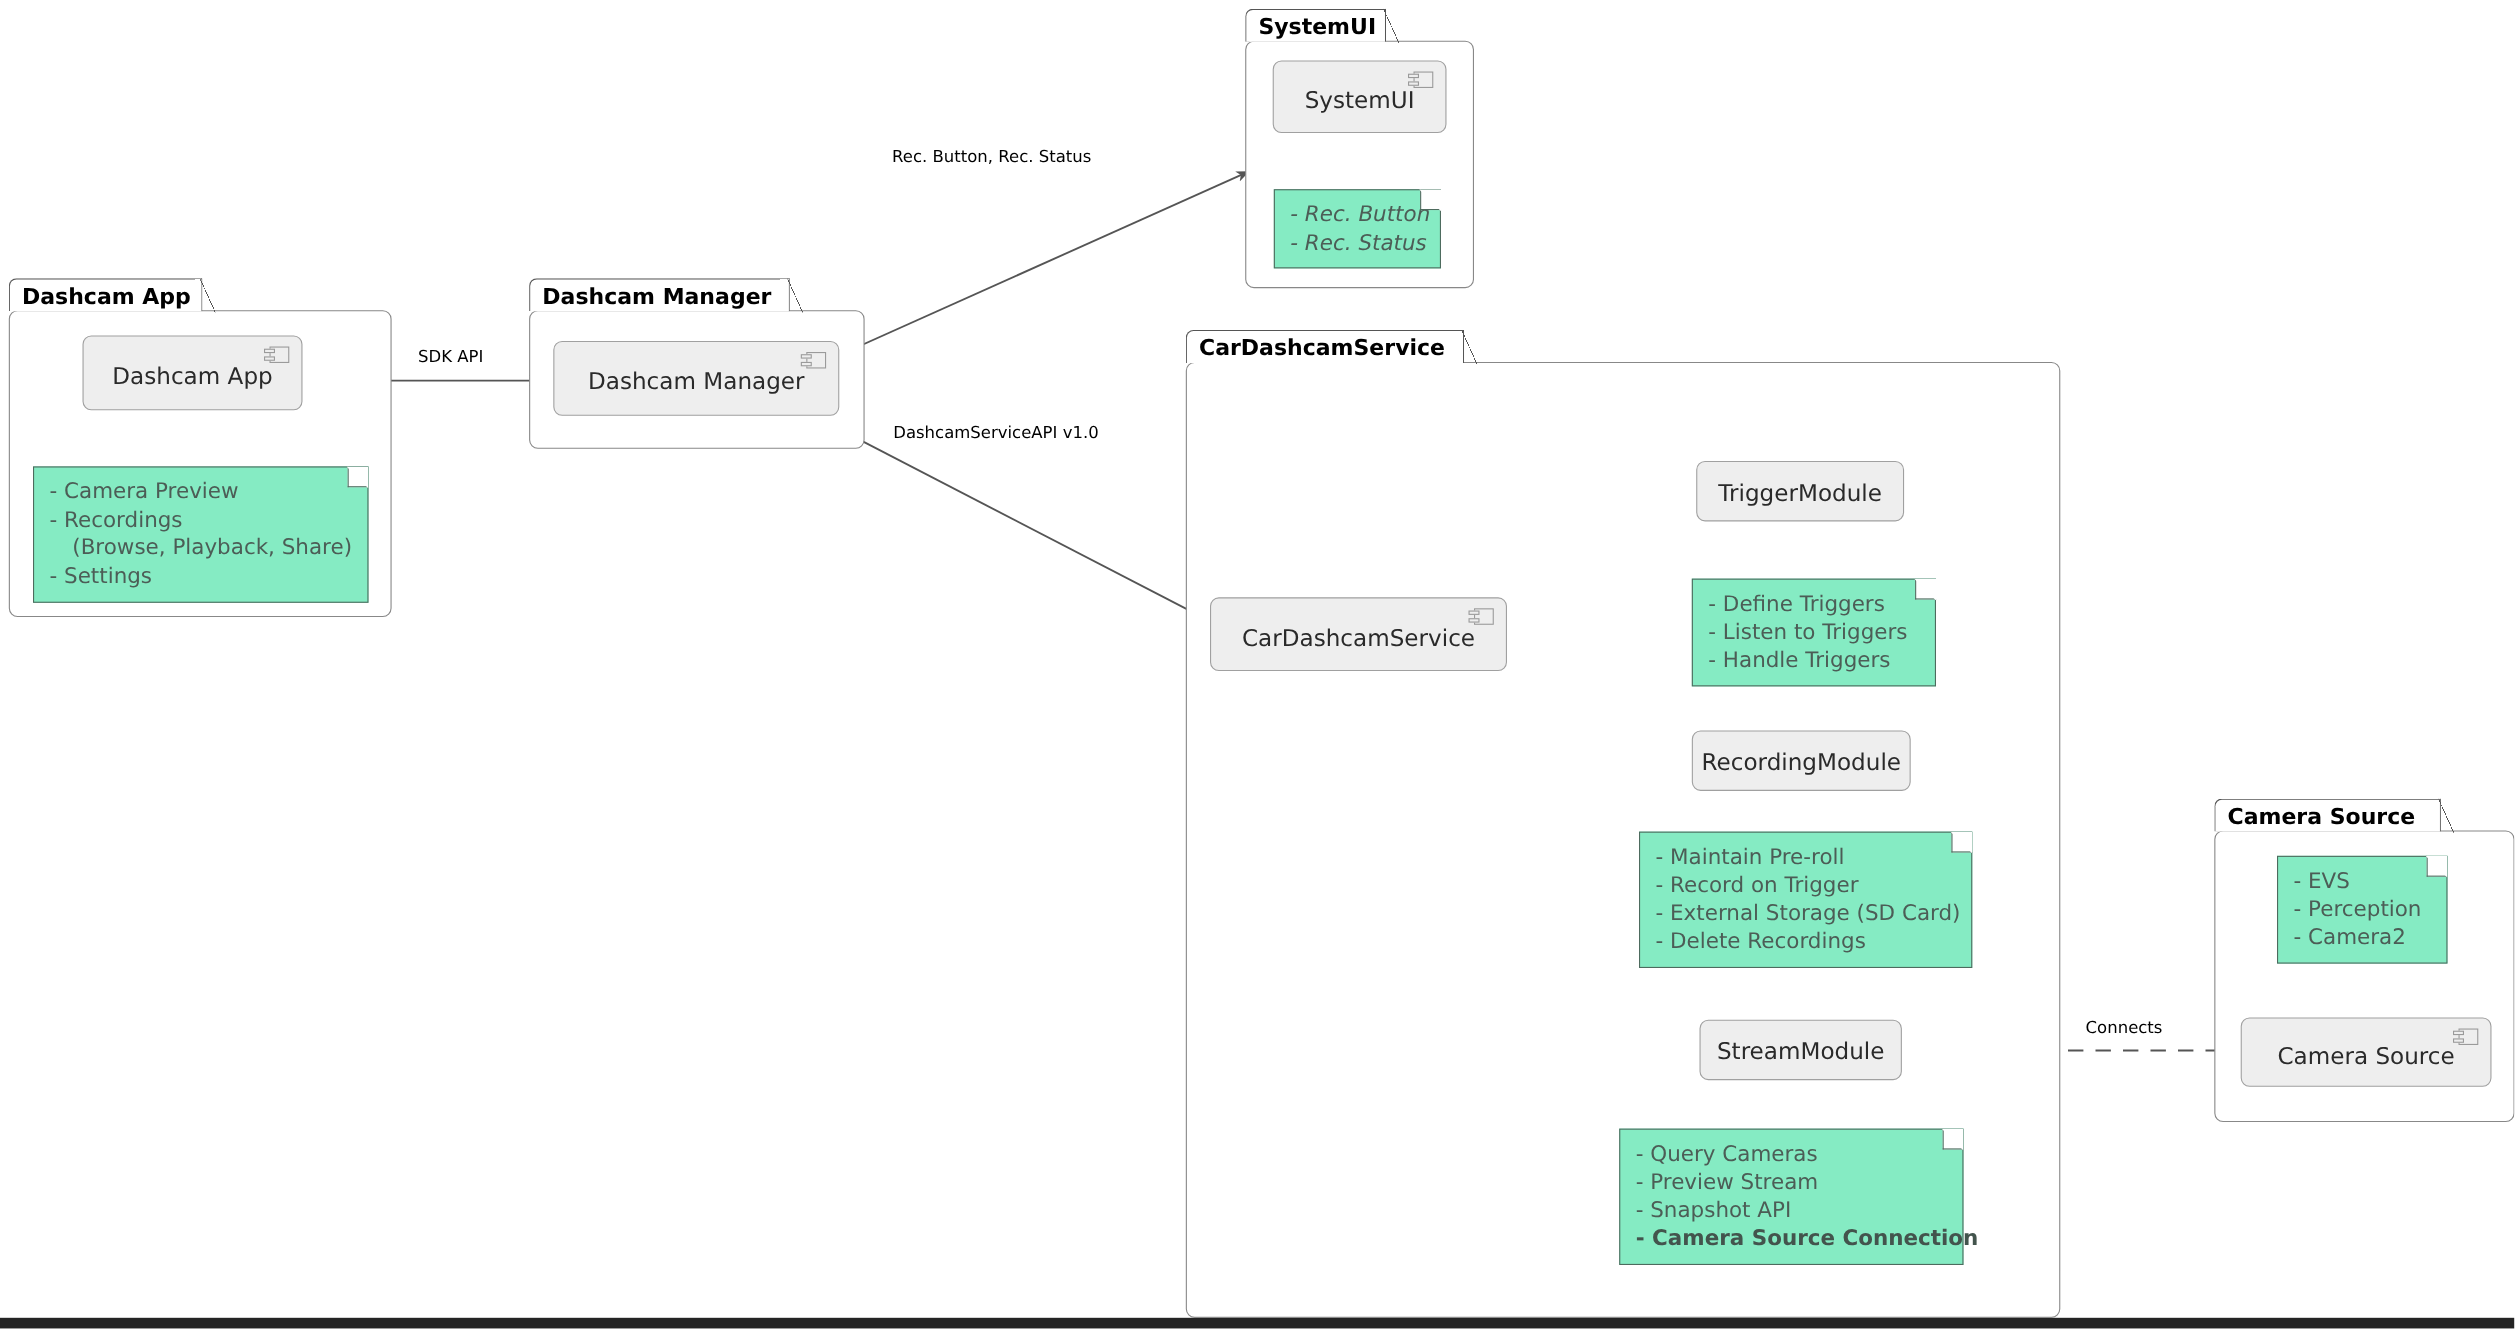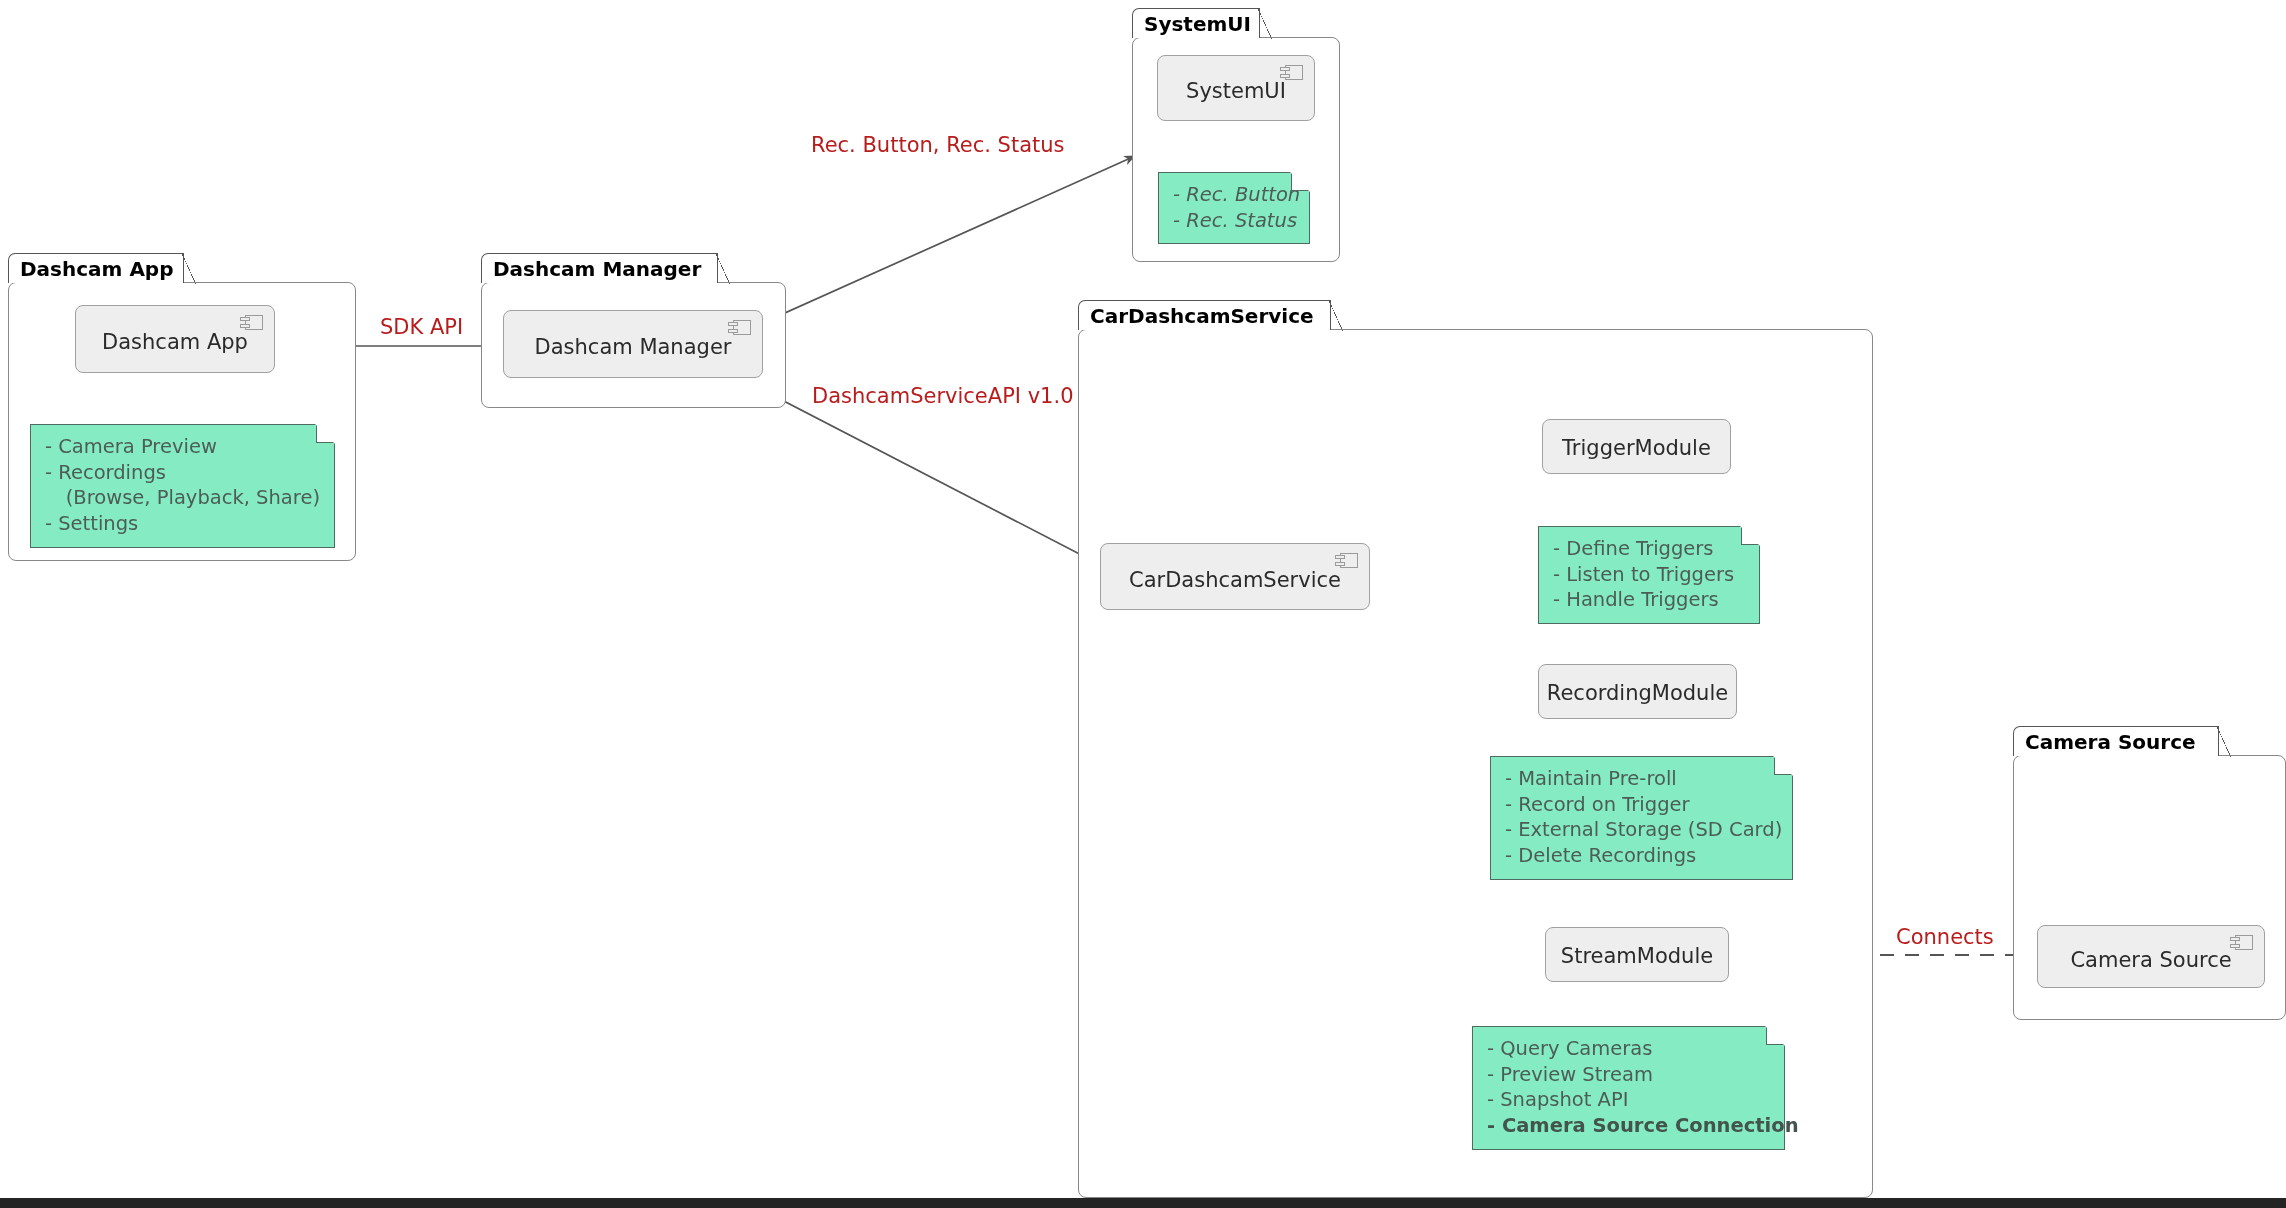--- a/index.html
+++ b/index.html
@@ -148,22 +148,22 @@
     height: 20px;
     background: #ffffff;
     clip-path: polygon(100% 0, 0 0, 100% 100%);
   }
   .note .line { display: block; }
   .note .line.bold { font-weight: bold; color: #43544d; }
 
   
   .elabel {
     position: absolute;
-    font-size: 21px;
-    color: #b91c1c;
+    font-size: 15px;
+    color: #000000;
     white-space: nowrap;
     z-index: 7;
     background: transparent;
   }
 
   
   #bottombar {
     position: absolute;
     left: 0;
     bottom: 0;
@@ -307,20 +307,25 @@
     <span class="line">- Snapshot API</span>
     <span class="line bold">- Camera Source Connection</span>
   </div>
 
   <div class="pkg" style="left:2013px; top:726px; width:273px; height:294px;">
     <div class="pkg-tab" style="width:206px;">
       <span>Camera Source</span>
     </div>
     <div class="pkg-body" style="top:29px; width:273px; height:265px;"></div>
   </div>
+  <div class="note" style="left:2070px; top:778px; width:155px;">
+    <span class="line">- EVS</span>
+    <span class="line">- Perception</span>
+    <span class="line">- Camera2</span>
+  </div>
   <div class="comp" style="left:2037px; top:925px; width:228px; height:63px;">
     <span class="comp-icon">
       <span class="oB"></span>
         <span class="t1"></span>
         <span class="t2"></span>
     </span>
     <span class="comp-label">Camera Source</span>
   </div>
 
   <div class="elabel" style="left:380px; top:315px;">

